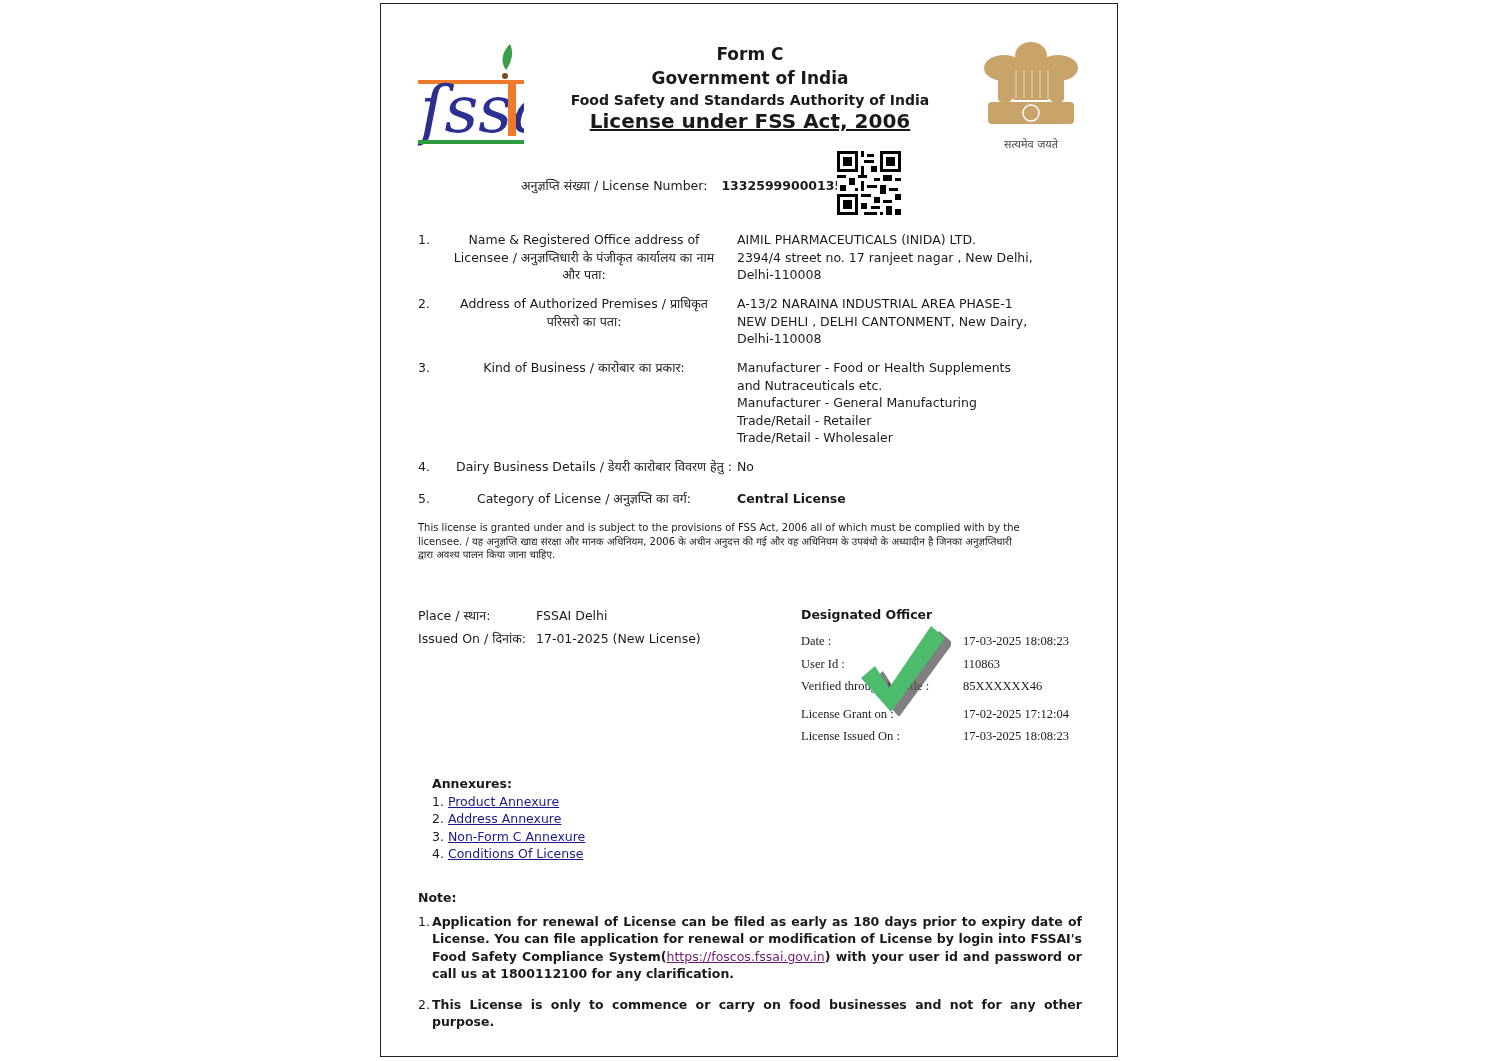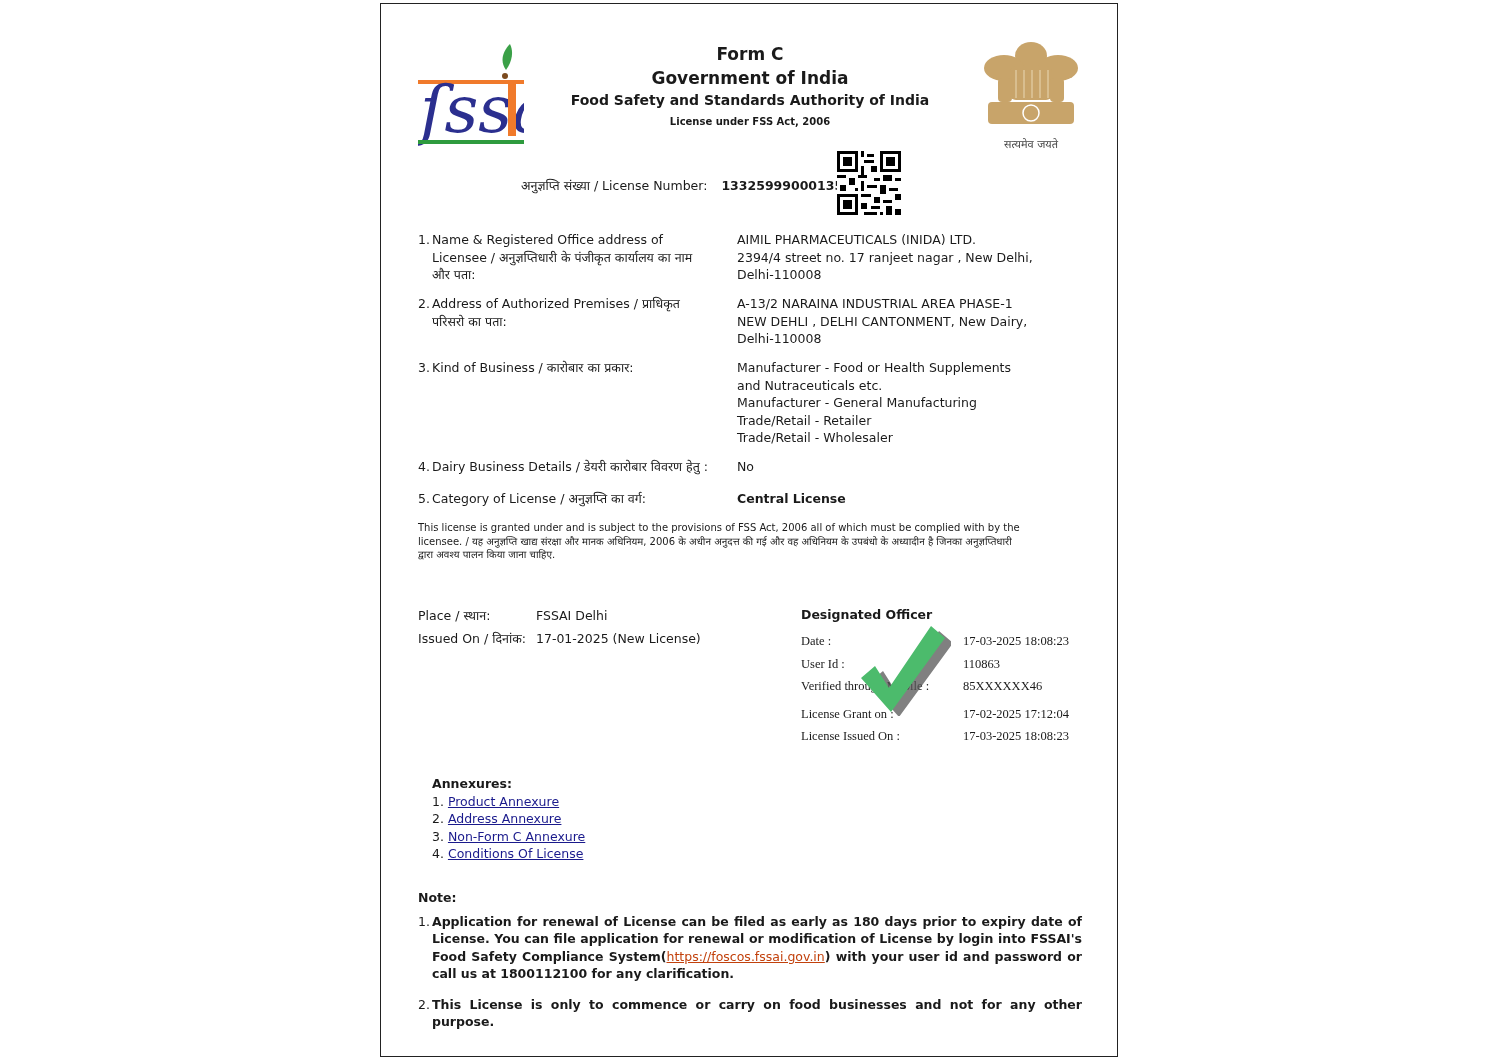--- a/index.html
+++ b/index.html
@@ -7,45 +7,45 @@
          font-family: "DejaVu Sans", "Liberation Sans", sans-serif; color: #1a1a1a; }
   .page { position: absolute; left: 380px; top: 3px; width: 736px; height: 1052px;
           border: 1.5px solid #222; background: #fff; }
   .abs { position: absolute; }
   .logo { left: 418px; top: 40px; width: 106px; height: 106px; }
   .emblem { left: 976px; top: 38px; width: 110px; height: 110px; }
   .header { left: 560px; top: 42px; width: 380px; text-align: center; font-weight: bold; }
   .header .t1 { font-size: 17px; line-height: 24px; }
   .header .t2 { font-size: 17px; line-height: 24px; }
   .header .t3 { font-size: 14px; line-height: 21px; }
-  .header .t4 { font-size: 10px; line-height: 21px; }
+  .header .t4 { font-size: 20px; line-height: 21px; text-decoration: underline; }
   .licno { left: 521px; top: 177px; font-size: 12.5px; }
   .licno .num { font-weight: bold; margin-left: 10px; }
   .qr { left: 837px; top: 151px; width: 64px; height: 64px; }
   .row { position: absolute; left: 418px; width: 620px; font-size: 12.5px; line-height: 17.5px; }
   .row .n { position: absolute; left: 0; width: 22px; }
-  .row .lbl { position: absolute; left: 14px; width: 280px; }
+  .row .lbl { position: absolute; left: 26px; width: 280px; text-align: center; }
   .row .val { position: absolute; left: 319px; width: 300px; }
   .bold { font-weight: bold; }
   .notice { left: 418px; top: 521px; width: 610px; font-size: 10px; line-height: 13.5px; }
   .place { left: 418px; top: 605px; font-size: 12.5px; line-height: 22.5px; }
   .place .k { display: inline-block; width: 118px; }
   .officer { left: 801px; top: 605px; font-size: 12.5px; }
   .officer .ttl { font-weight: bold; line-height: 20px; }
   .officer .line { height: 22.5px; line-height: 22.5px; white-space: nowrap; font-family: Liberation Serif, serif; }
   .officer .k { display: inline-block; width: 162px; }
   .officer .gap { height: 5px; }
   .check { left: 855px; top: 622px; width: 96px; height: 94px; }
   .annex { left: 432px; top: 775px; font-size: 12.5px; line-height: 17.5px; }
   .annex a { color: #1a1a8c; text-decoration: underline; }
   .note { left: 418px; top: 889px; width: 664px; font-size: 12.5px; font-weight: bold; line-height: 17.5px; }
   .note .item { display: flex; margin-top: 6px; }
   .note .item .num { width: 14px; flex: none; font-weight: normal; }
   .note .item .txt { text-align: justify; }
-  .note a { color: #c2410c; font-weight: normal; }
+  .note a { color: #701a75; font-weight: normal; }
   .note .item2 { margin-top: 13px; }
 </style>
 </head>
 <body>
 
 <div class="page"></div>
 
 <svg class="abs logo" viewBox="0 0 106 106">
   <path d="M92 4 C 84 12, 82 22, 88 30 C 94 22, 96 12, 92 4 Z" fill="#3aa047"></path>
   <circle cx="87" cy="36" r="3" fill="#7b4a1e"></circle>

